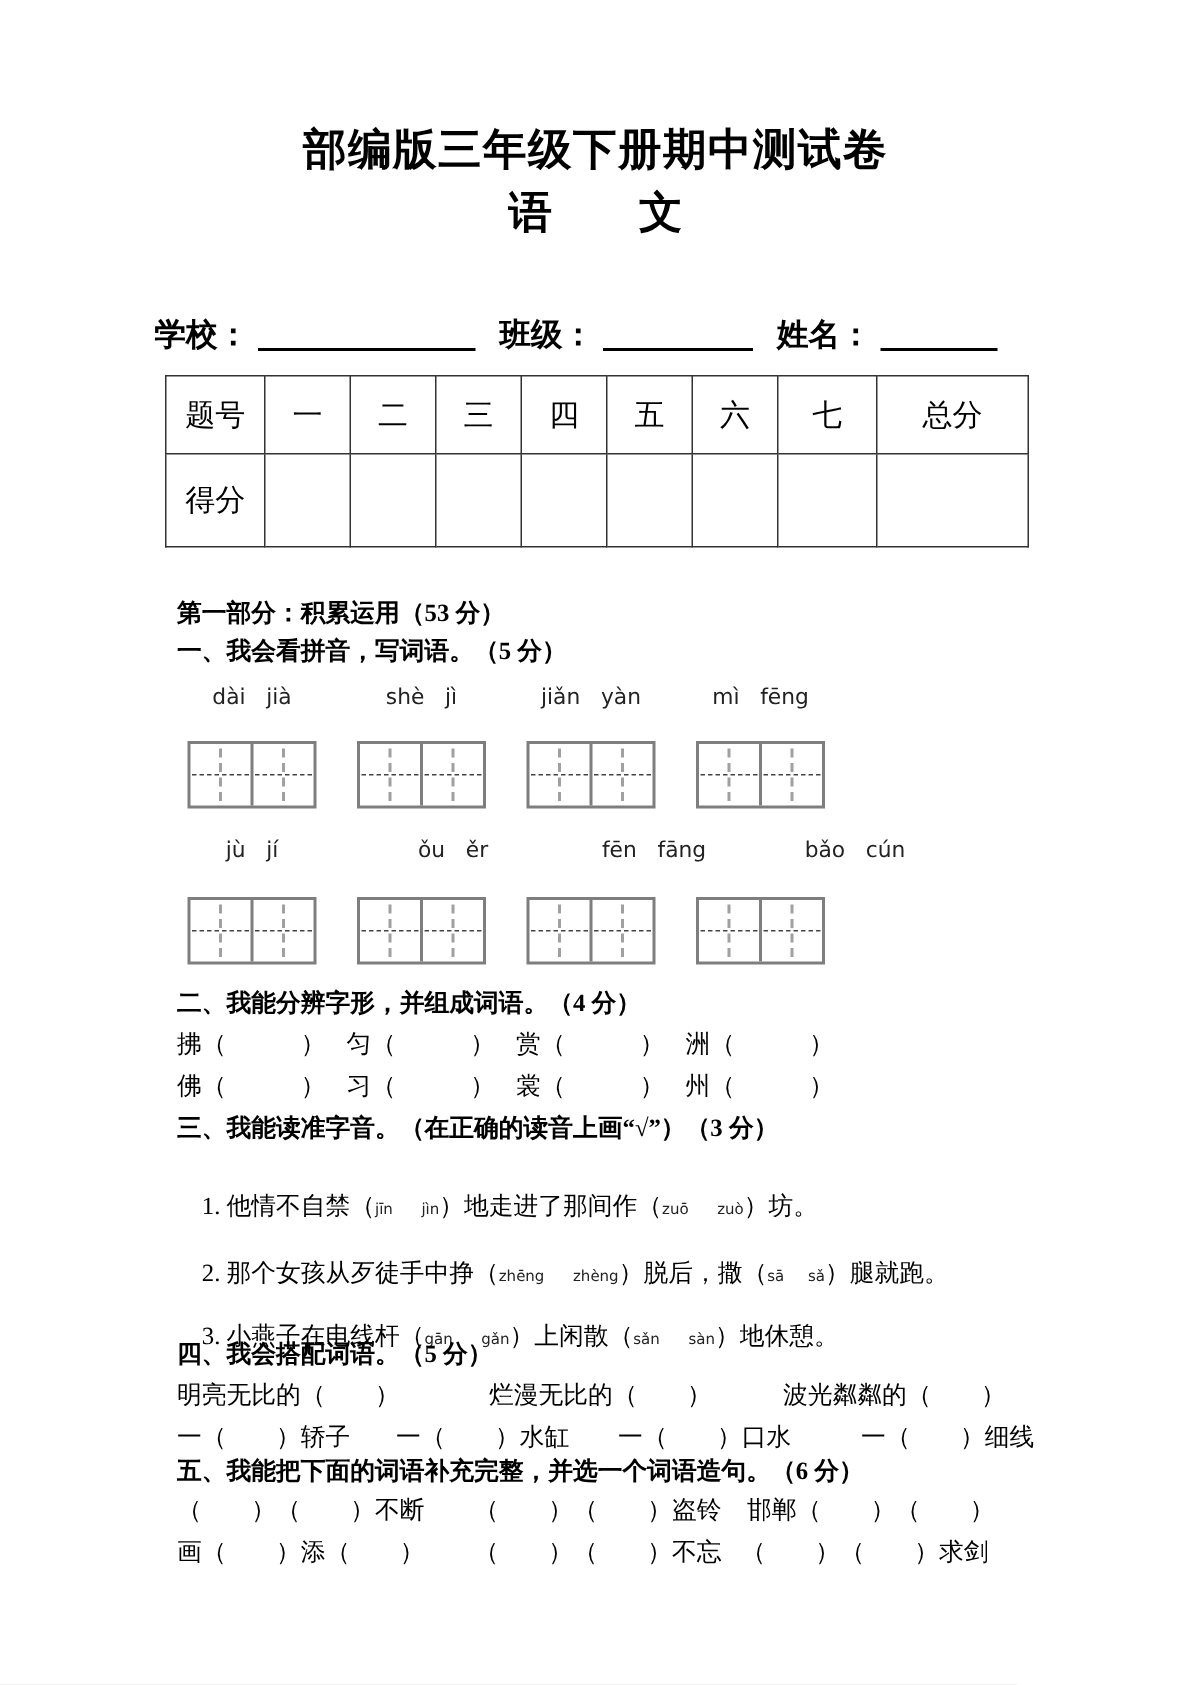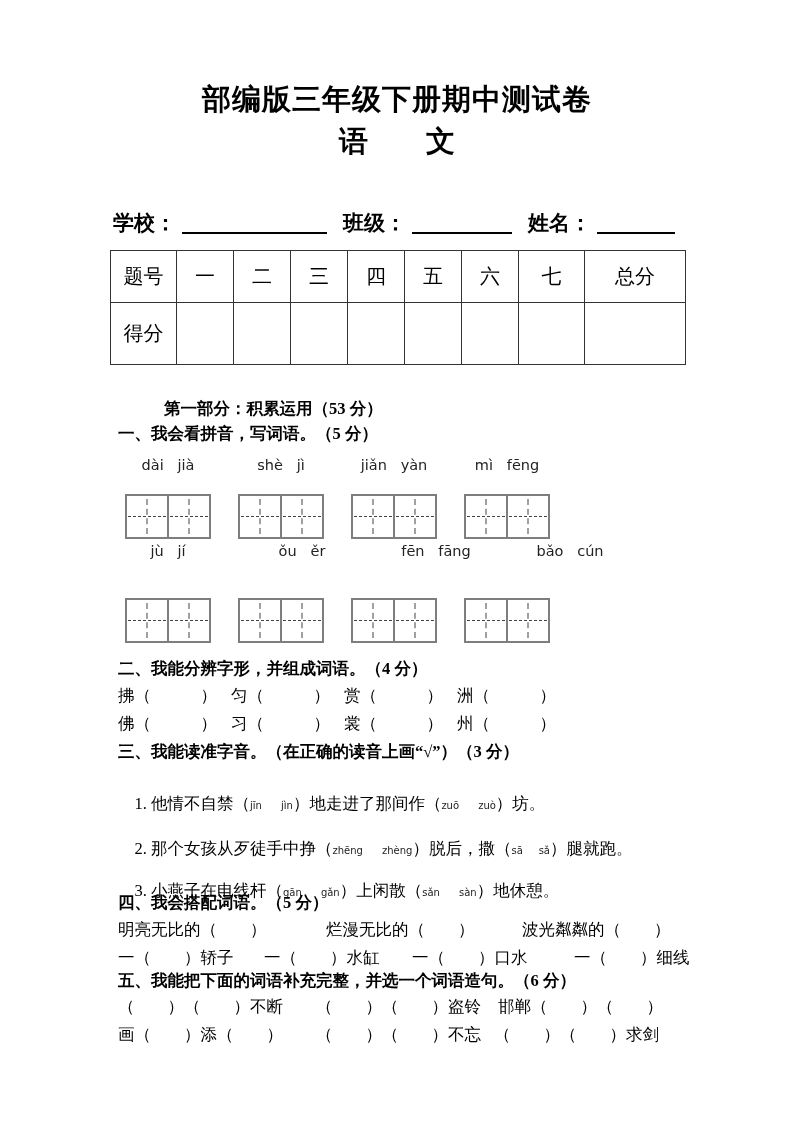--- a/index.html
+++ b/index.html
@@ -10,21 +10,21 @@
   }
   .title{
     position:absolute;top:80px;left:0;width:100%;text-align:center;
     font-size:29px;font-weight:bold;letter-spacing:1px;white-space:pre;
   }
   .subject{
     position:absolute;top:122px;left:0;width:100%;text-align:center;
     font-size:29px;font-weight:bold;white-space:pre;
   }
   .info{
-    position:absolute;top:208px;left:113px;font-size:21px;font-weight:bold;white-space:nowrap;
+    position:absolute;top:208px;left:103px;font-size:21px;font-weight:bold;white-space:nowrap;
   }
   .info .blank{
     display:inline-block;border-bottom:2px solid #000;height:24px;
     vertical-align:-4px;margin:0 16px 0 6px;
   }
   .blank-school{width:145px;}
   .blank-class{width:100px;}
   .blank-name{width:78px;margin-right:0 !important;}
   table.score-table{
     position:absolute;top:250px;left:110px;border-collapse:collapse;table-layout:fixed;
@@ -106,21 +106,21 @@
       <td></td>
       <td></td>
       <td></td>
       <td></td>
       <td></td>
       <td></td>
     </tr>
   </tbody>
     </table>
 
-  <div class="h" style="top:398px;margin-left:46px;">第一部分：积累运用（53 分）</div>
+  <div class="h" style="top:398px;">第一部分：积累运用（53 分）</div>
   <div class="h" style="top:423px;">一、我会看拼音，写词语。（5 分）</div>
 
   <div class="pyrow" style="top:457px;justify-content:space-between;">
     <span>dài   jià</span>
     <span>shè   jì</span>
     <span>jiǎn   yàn</span>
     <span>mì   fēng</span>
   </div>
 
   <div class="gridrow" style="top:494px;">
@@ -135,21 +135,21 @@
     <div class="wgroup">
         <div class="wcell"></div>
         <div class="wcell"></div>
       </div>
     <div class="wgroup">
         <div class="wcell"></div>
         <div class="wcell"></div>
       </div>
   </div>
 
-  <div class="pyrow" style="top:543px;gap:48px;">
+  <div class="pyrow" style="top:559px;gap:48px;">
     <span>jù   jí</span>
     <span>ǒu   ěr</span>
     <span>fēn   fāng</span>
     <span>bǎo   cún</span>
   </div>
 
   <div class="gridrow" style="top:598px;">
     <div class="wgroup">
         <div class="wcell"></div>
         <div class="wcell"></div>

